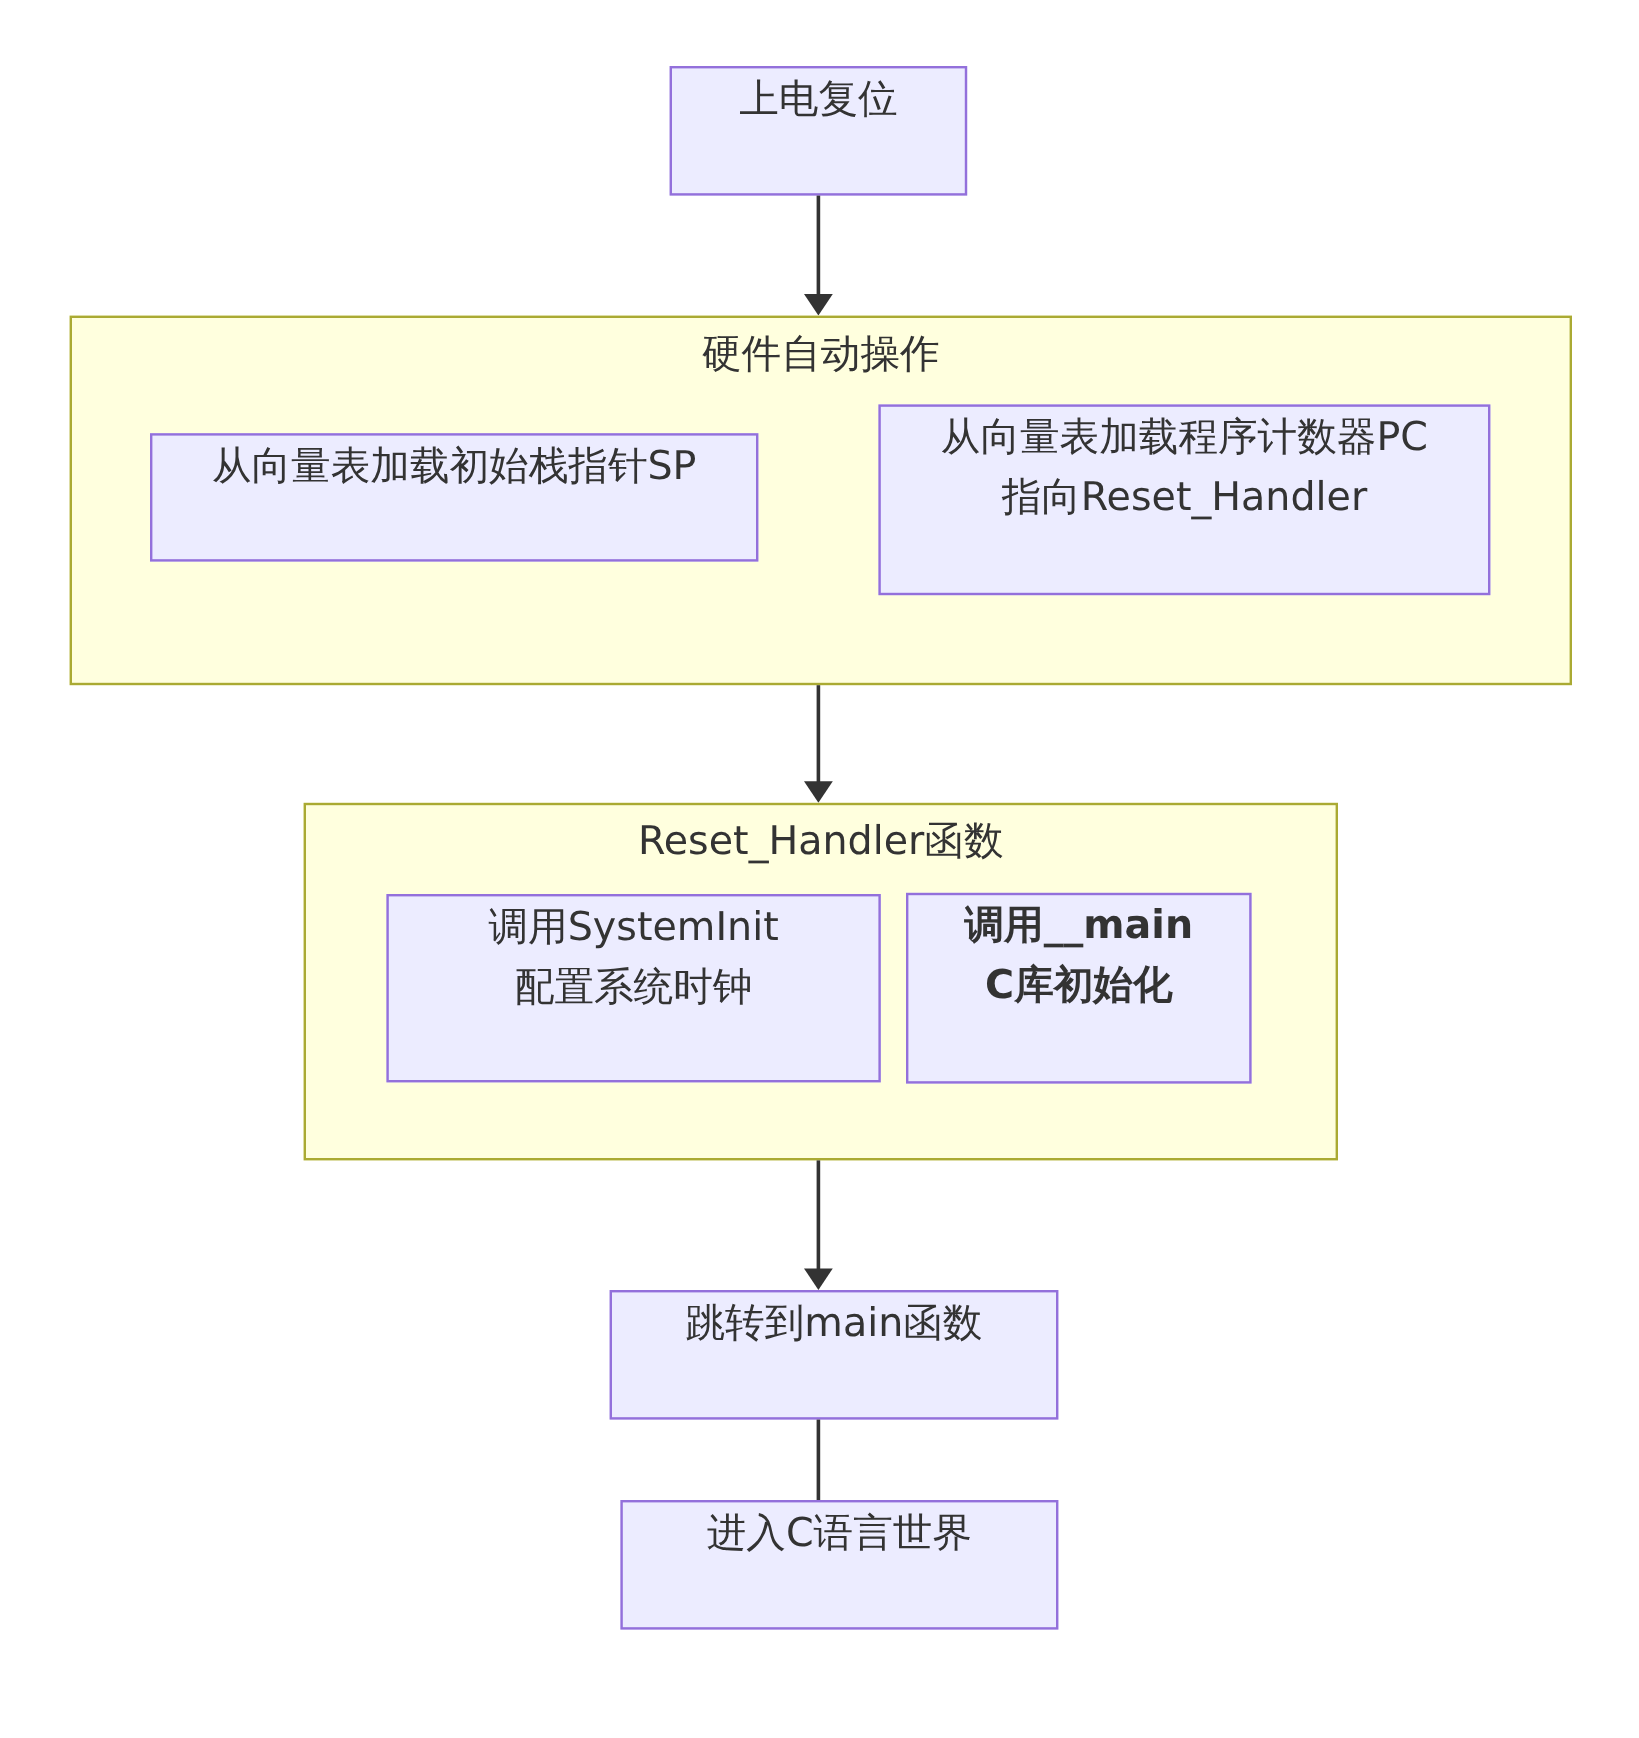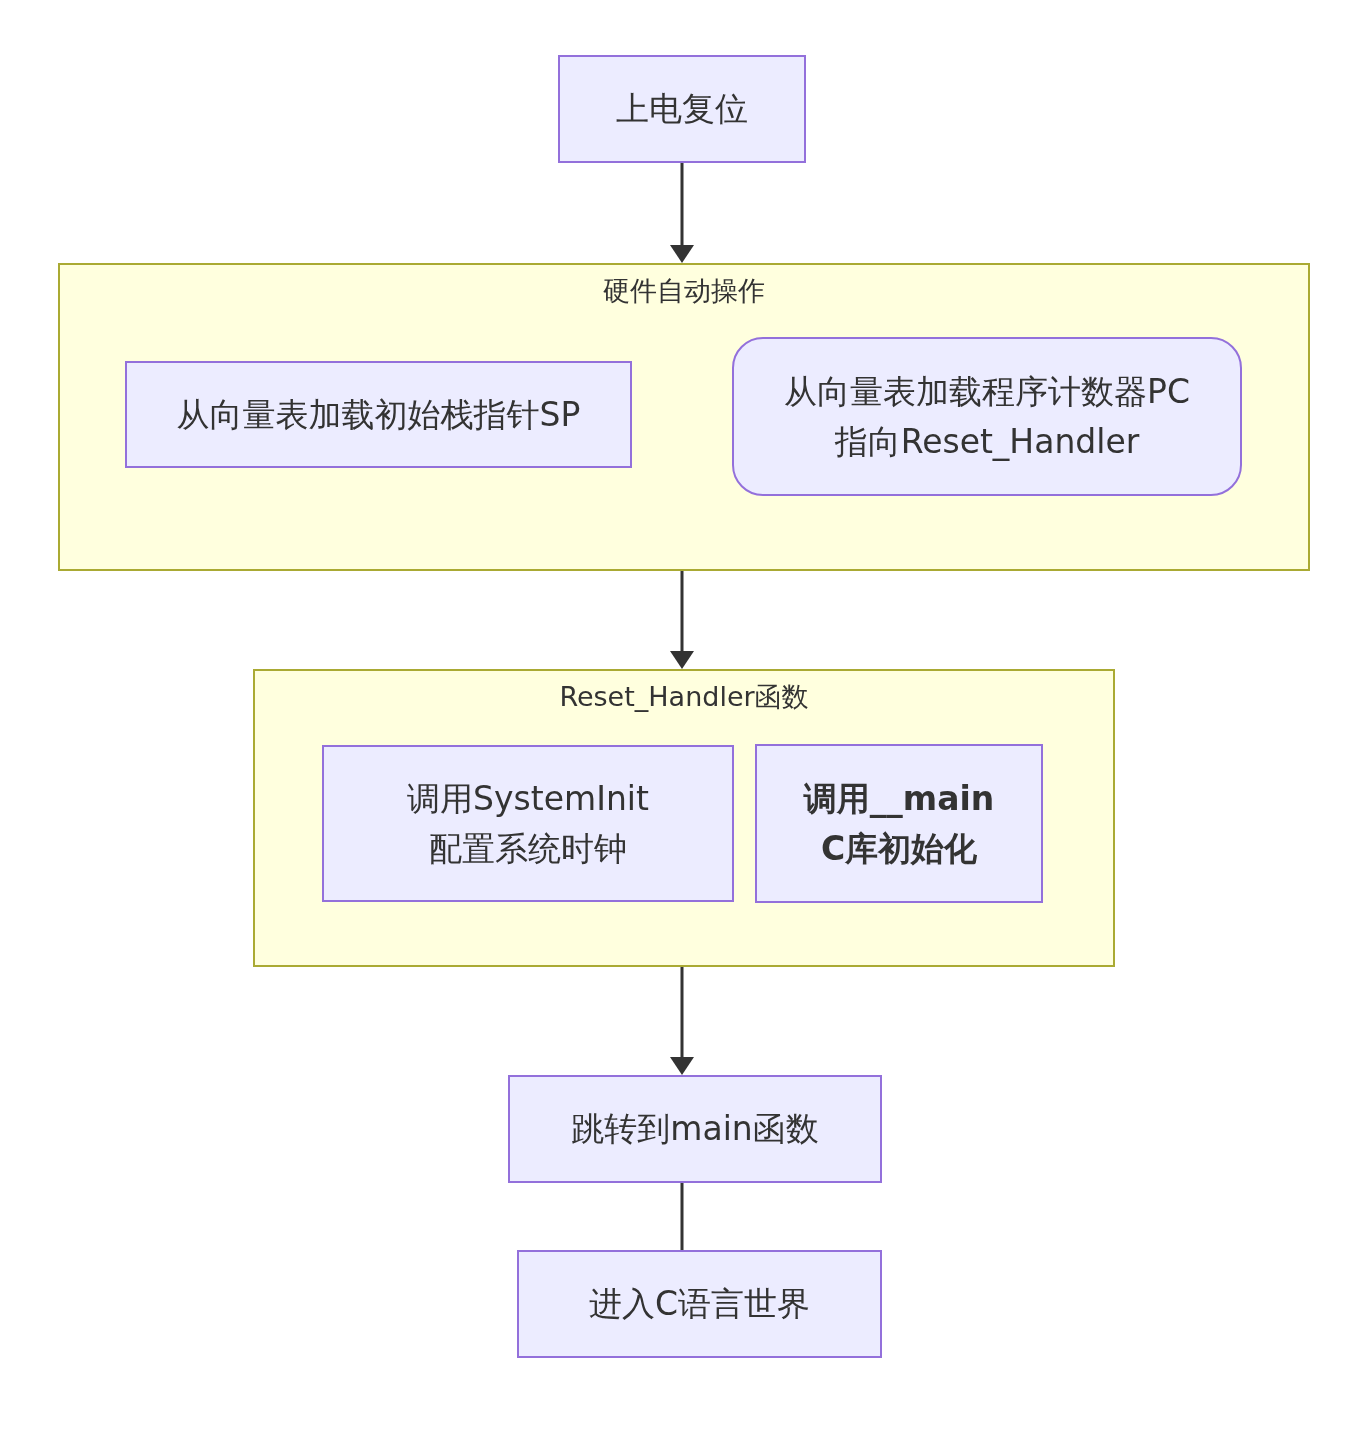--- a/index.html
+++ b/index.html
@@ -19,39 +19,38 @@
     overflow: hidden;
   }
   .node {
     position: absolute;
     background: var(--node-fill, #ECECFF);
     border: 2px solid var(--node-border, #9370DB);
     box-sizing: border-box;
     display: flex;
     flex-direction: column;
     align-items: center;
-    justify-content: center;
     text-align: center;
     font-size: 33px;
     line-height: 1.5;
     color: var(--text, #333333);
   }
   .container-box {
     position: absolute;
     background: var(--container-fill, #FFFFDE);
     border: 2px solid var(--container-border, #AAAA33);
     box-sizing: border-box;
   }
   .container-title {
     position: absolute;
     top: 8px;
     left: 0;
     right: 0;
     text-align: center;
-    font-size: 27px;
+    font-size: 33px;
     color: var(--text, #333333);
   }
   .arrow {
     position: absolute;
     width: 26px;
     transform: translateX(-50%);
   }
   .arrow-line {
     position: absolute;
     top: 0;
@@ -88,21 +87,21 @@
   </div>
 
   <div class="container-box" style="left:58px; top:263px; width:1252px; height:308px;">
     <div class="container-title">硬件自动操作</div>
   </div>
 
   <div class="node" style="left:125px; top:361px; width:507px; height:107px;">
     <span>从向量表加载初始栈指针SP</span>
   </div>
 
-  <div class="node" style="left:732px; top:337px; width:510px; height:159px;border-radius:31px;">
+  <div class="node" style="left:732px; top:337px; width:510px; height:159px;">
     <span>从向量表加载程序计数器PC</span>
     <span>指向Reset_Handler</span>
   </div>
 
   <div class="arrow" style="left:682px; top:571px; height:98px;">
     <div class="arrow-line"></div>
     <div class="arrow-head"></div>
   </div>
 
   <div class="container-box" style="left:253px; top:669px; width:862px; height:298px;">

